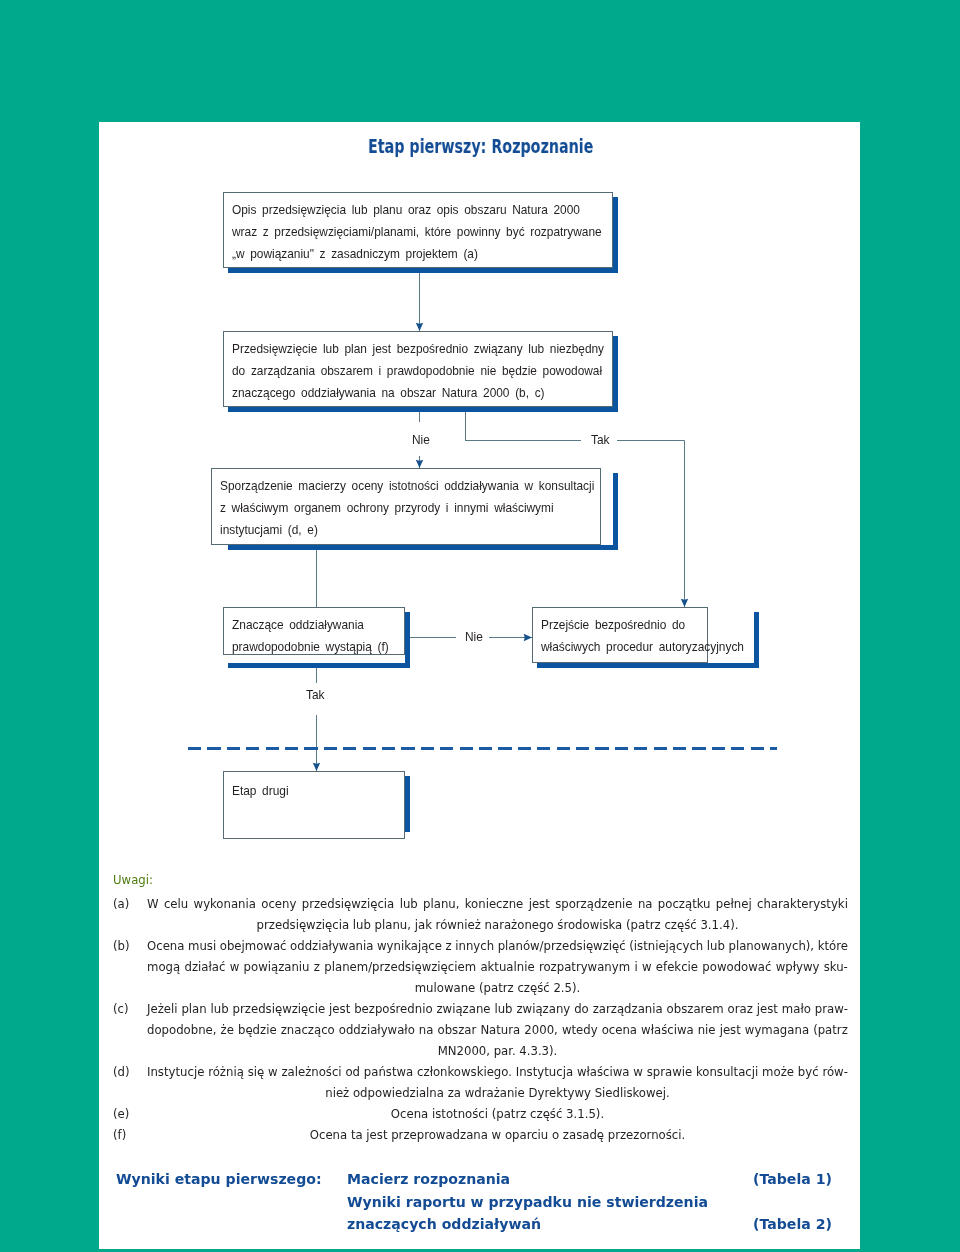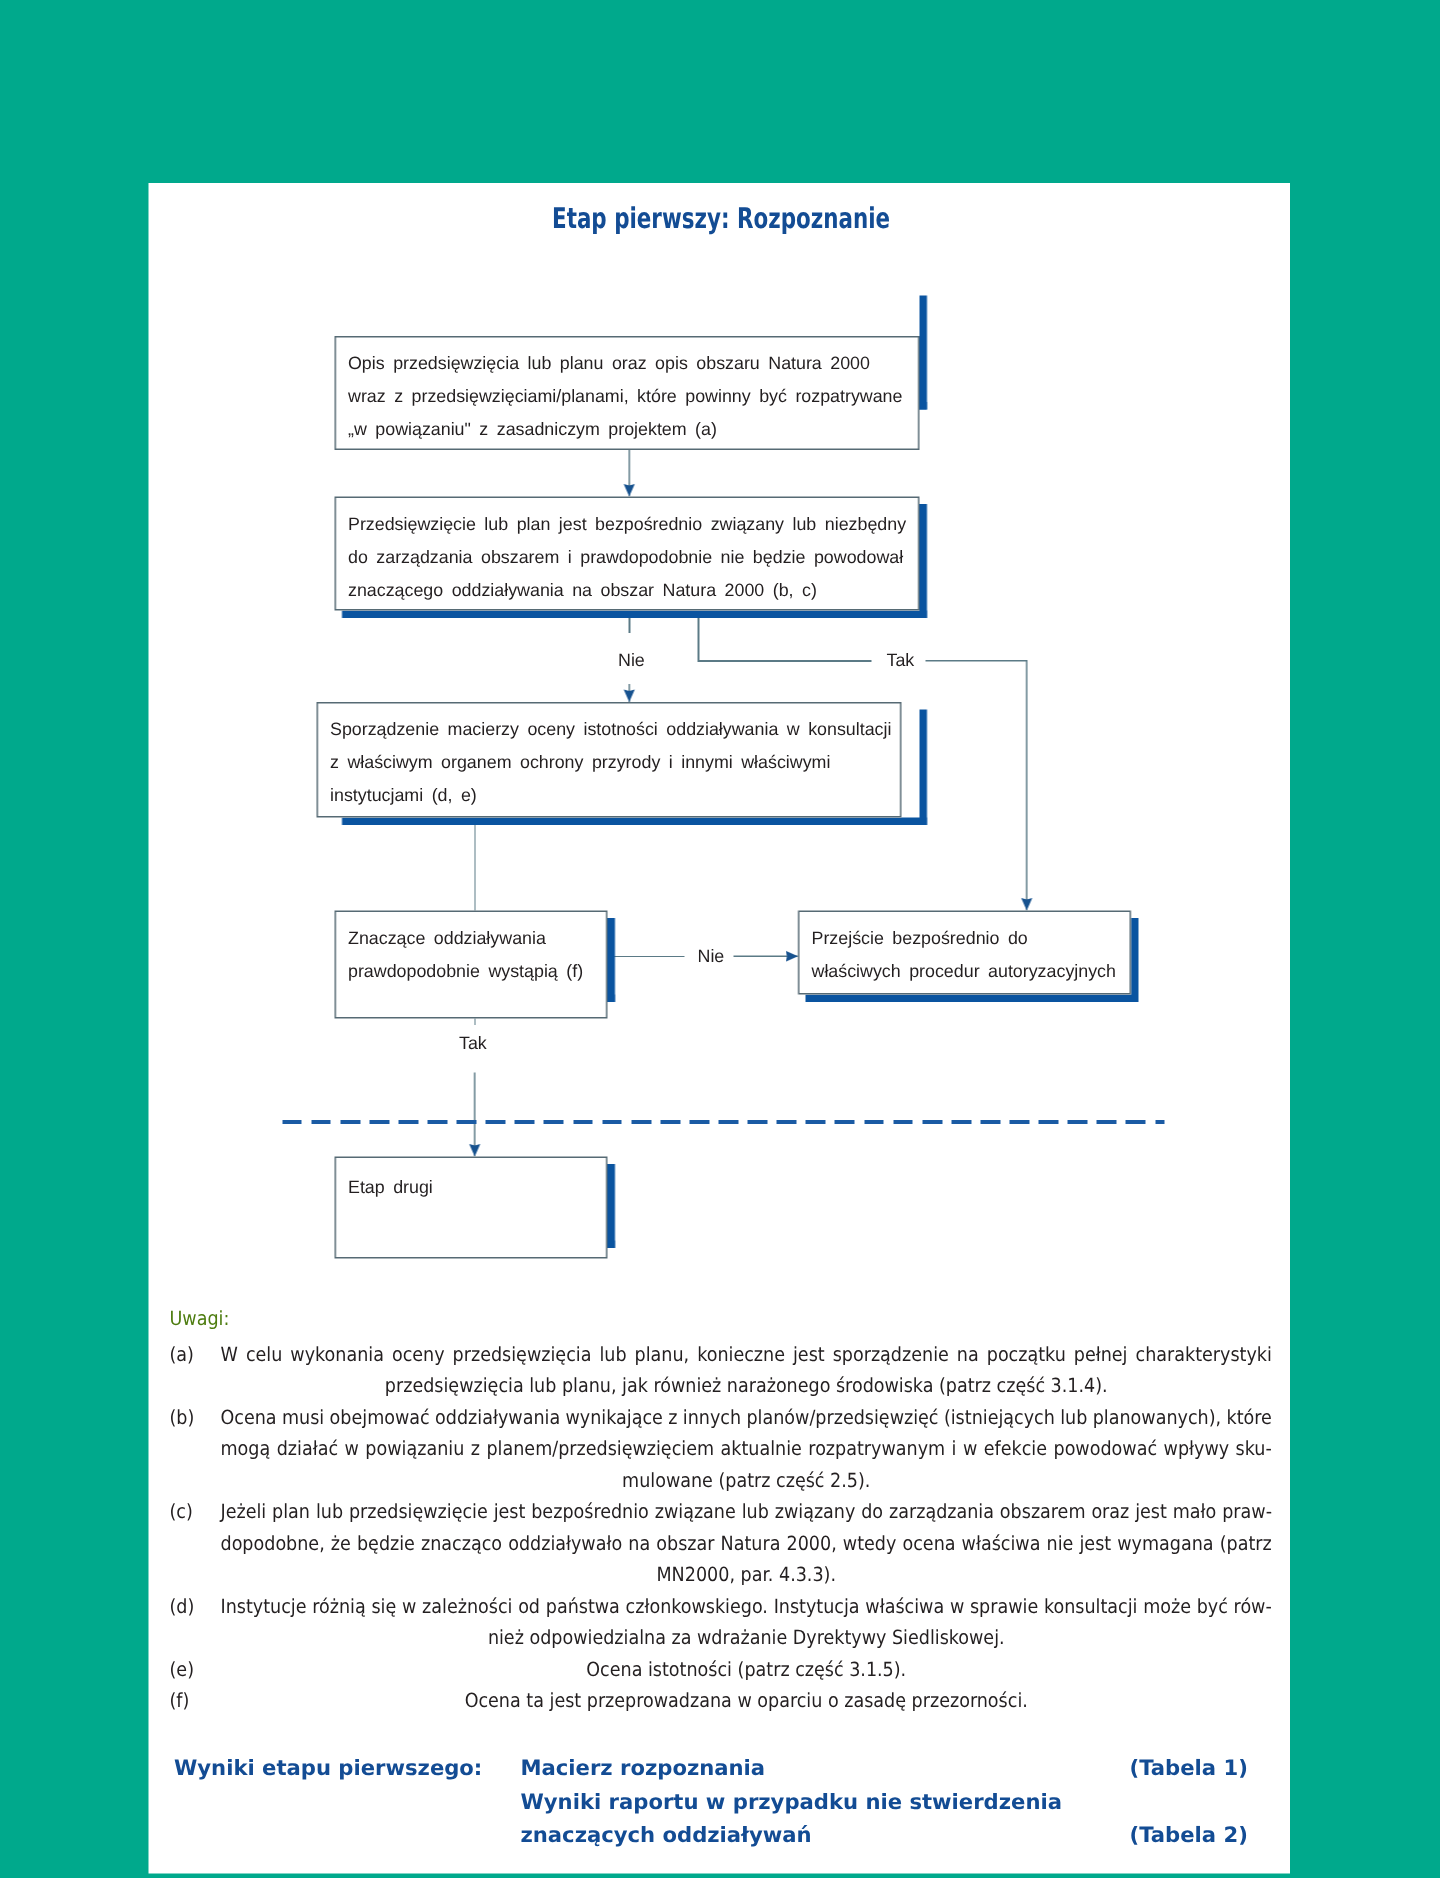--- a/index.html
+++ b/index.html
@@ -82,21 +82,21 @@
 
         <line x1="217.5" y1="546" x2="217.5" y2="561"></line>
         <line x1="217.5" y1="593" x2="217.5" y2="649" marker-end="url(#ah)" shape-rendering="auto"></line>
       </g>
 
       <line x1="89" y1="626" x2="677.5" y2="626" stroke="#1a5ba4" stroke-width="3" stroke-dasharray="13.2 6.2" shape-rendering="crispEdges"></line>
     </svg>
 
     <div class="fshadow" style="left:129px;top:146px;width:390px;height:5px;"></div>
     <div class="fshadow" style="left:514px;top:75px;width:5px;height:76px;"></div>
-    <div class="fbox" style="left:124px;top:70px;width:390px;height:76px;margin-top:32px;">
+    <div class="fbox" style="left:124px;top:70px;width:390px;height:76px;">
       <div class="inner">
           <span class="ln">Opis przedsięwzięcia lub planu oraz opis obszaru Natura 2000</span>
           <span class="ln">wraz z przedsięwzięciami/planami, które powinny być rozpatrywane</span>
           <span class="ln">„w powiązaniu" z zasadniczym projektem (a)</span>
         </div>
     </div>
 
     <div class="fshadow" style="left:129px;top:285px;width:390px;height:5px;"></div>
     <div class="fshadow" style="left:514px;top:214px;width:5px;height:76px;"></div>
     <div class="fbox" style="left:124px;top:209px;width:390px;height:76px;">
@@ -112,30 +112,30 @@
     <div class="fbox" style="left:112px;top:346px;width:390px;height:77px;">
       <div class="inner">
           <span class="ln">Sporządzenie macierzy oceny istotności oddziaływania w konsultacji</span>
           <span class="ln">z właściwym organem ochrony przyrody i innymi właściwymi</span>
           <span class="ln">instytucjami (d, e)</span>
         </div>
     </div>
 
     <div class="fshadow" style="left:129px;top:541px;width:182px;height:5px;"></div>
     <div class="fshadow" style="left:306px;top:490px;width:5px;height:56px;"></div>
-    <div class="fbox" style="left:124px;top:485px;width:182px;height:72px;">
+    <div class="fbox" style="left:124px;top:485px;width:182px;height:48px;">
       <div class="inner">
           <span class="ln">Znaczące oddziaływania</span>
           <span class="ln">prawdopodobnie wystąpią (f)</span>
         </div>
     </div>
 
     <div class="fshadow" style="left:438px;top:541px;width:222px;height:5px;"></div>
     <div class="fshadow" style="left:655px;top:490px;width:5px;height:56px;"></div>
-    <div class="fbox" style="left:433px;top:485px;width:222px;height:56px;">
+    <div class="fbox" style="left:433px;top:485px;width:176px;height:56px;">
       <div class="inner">
           <span class="ln">Przejście bezpośrednio do</span>
           <span class="ln">właściwych procedur autoryzacyjnych</span>
         </div>
     </div>
 
     <div class="fshadow" style="left:129px;top:705px;width:182px;height:5px;"></div>
     <div class="fshadow" style="left:306px;top:654px;width:5px;height:56px;"></div>
     <div class="fbox" style="left:124px;top:649px;width:182px;height:68px;">
       <div class="inner" style="top:9px;">

